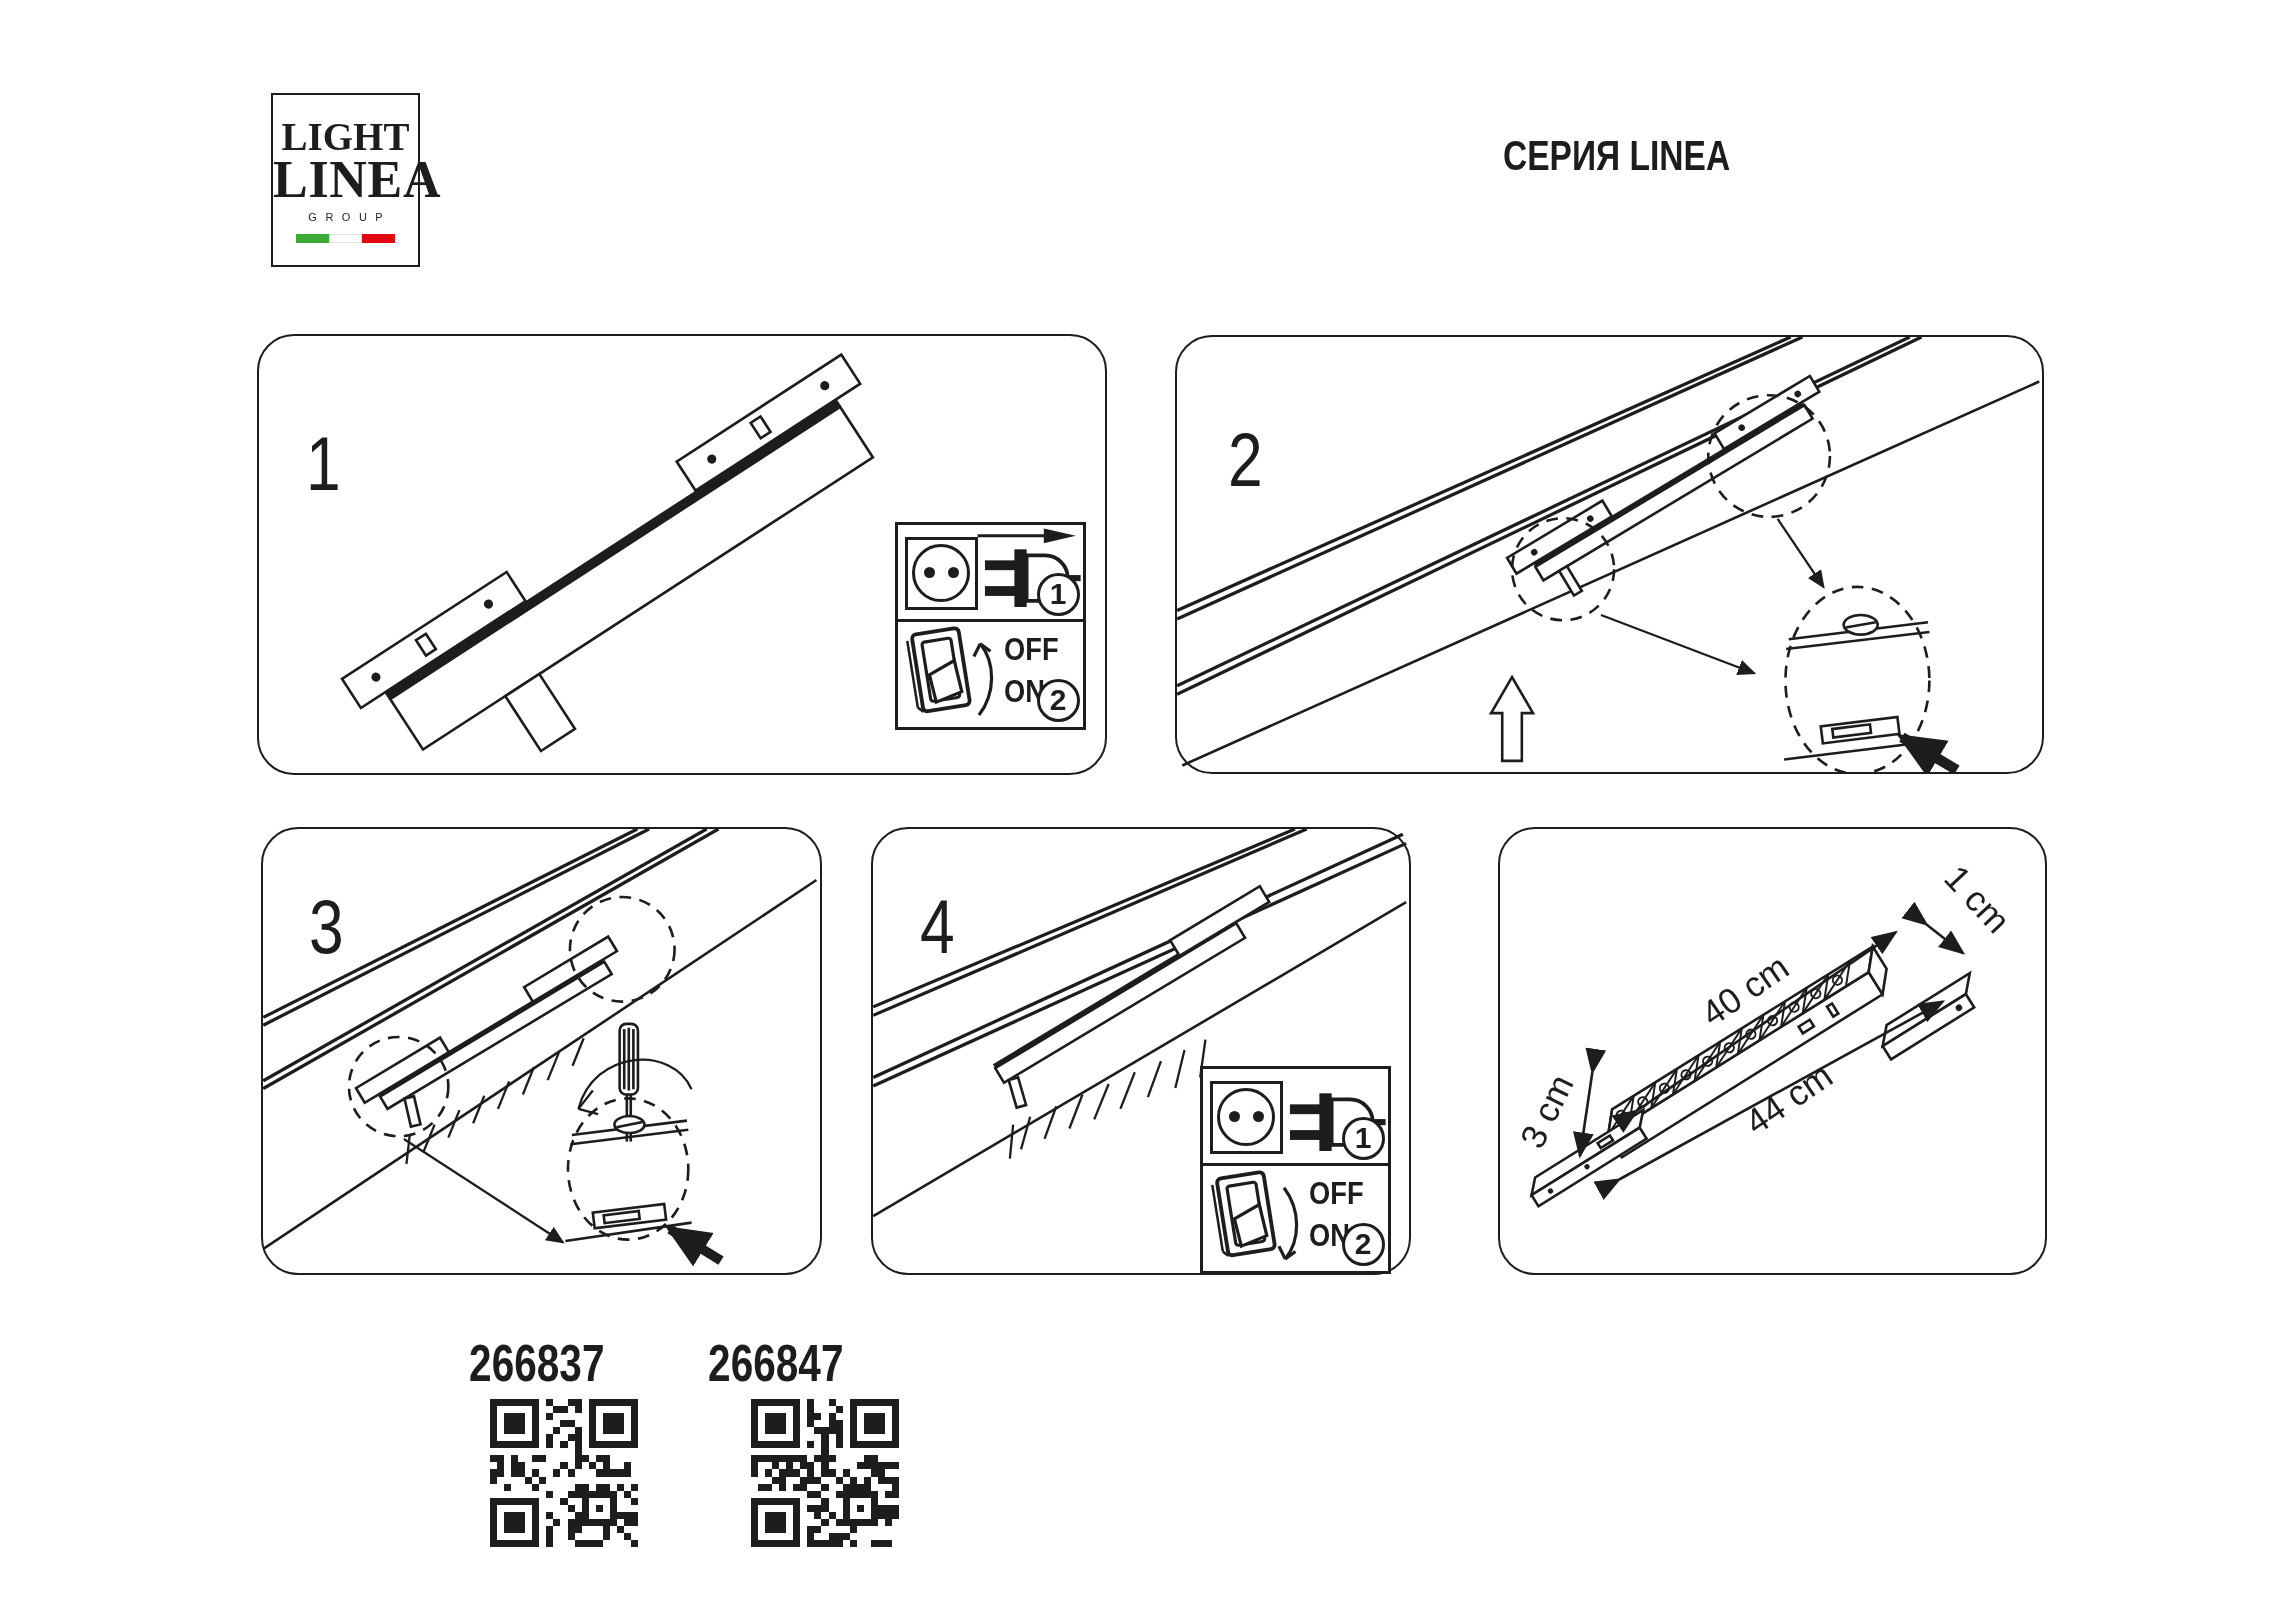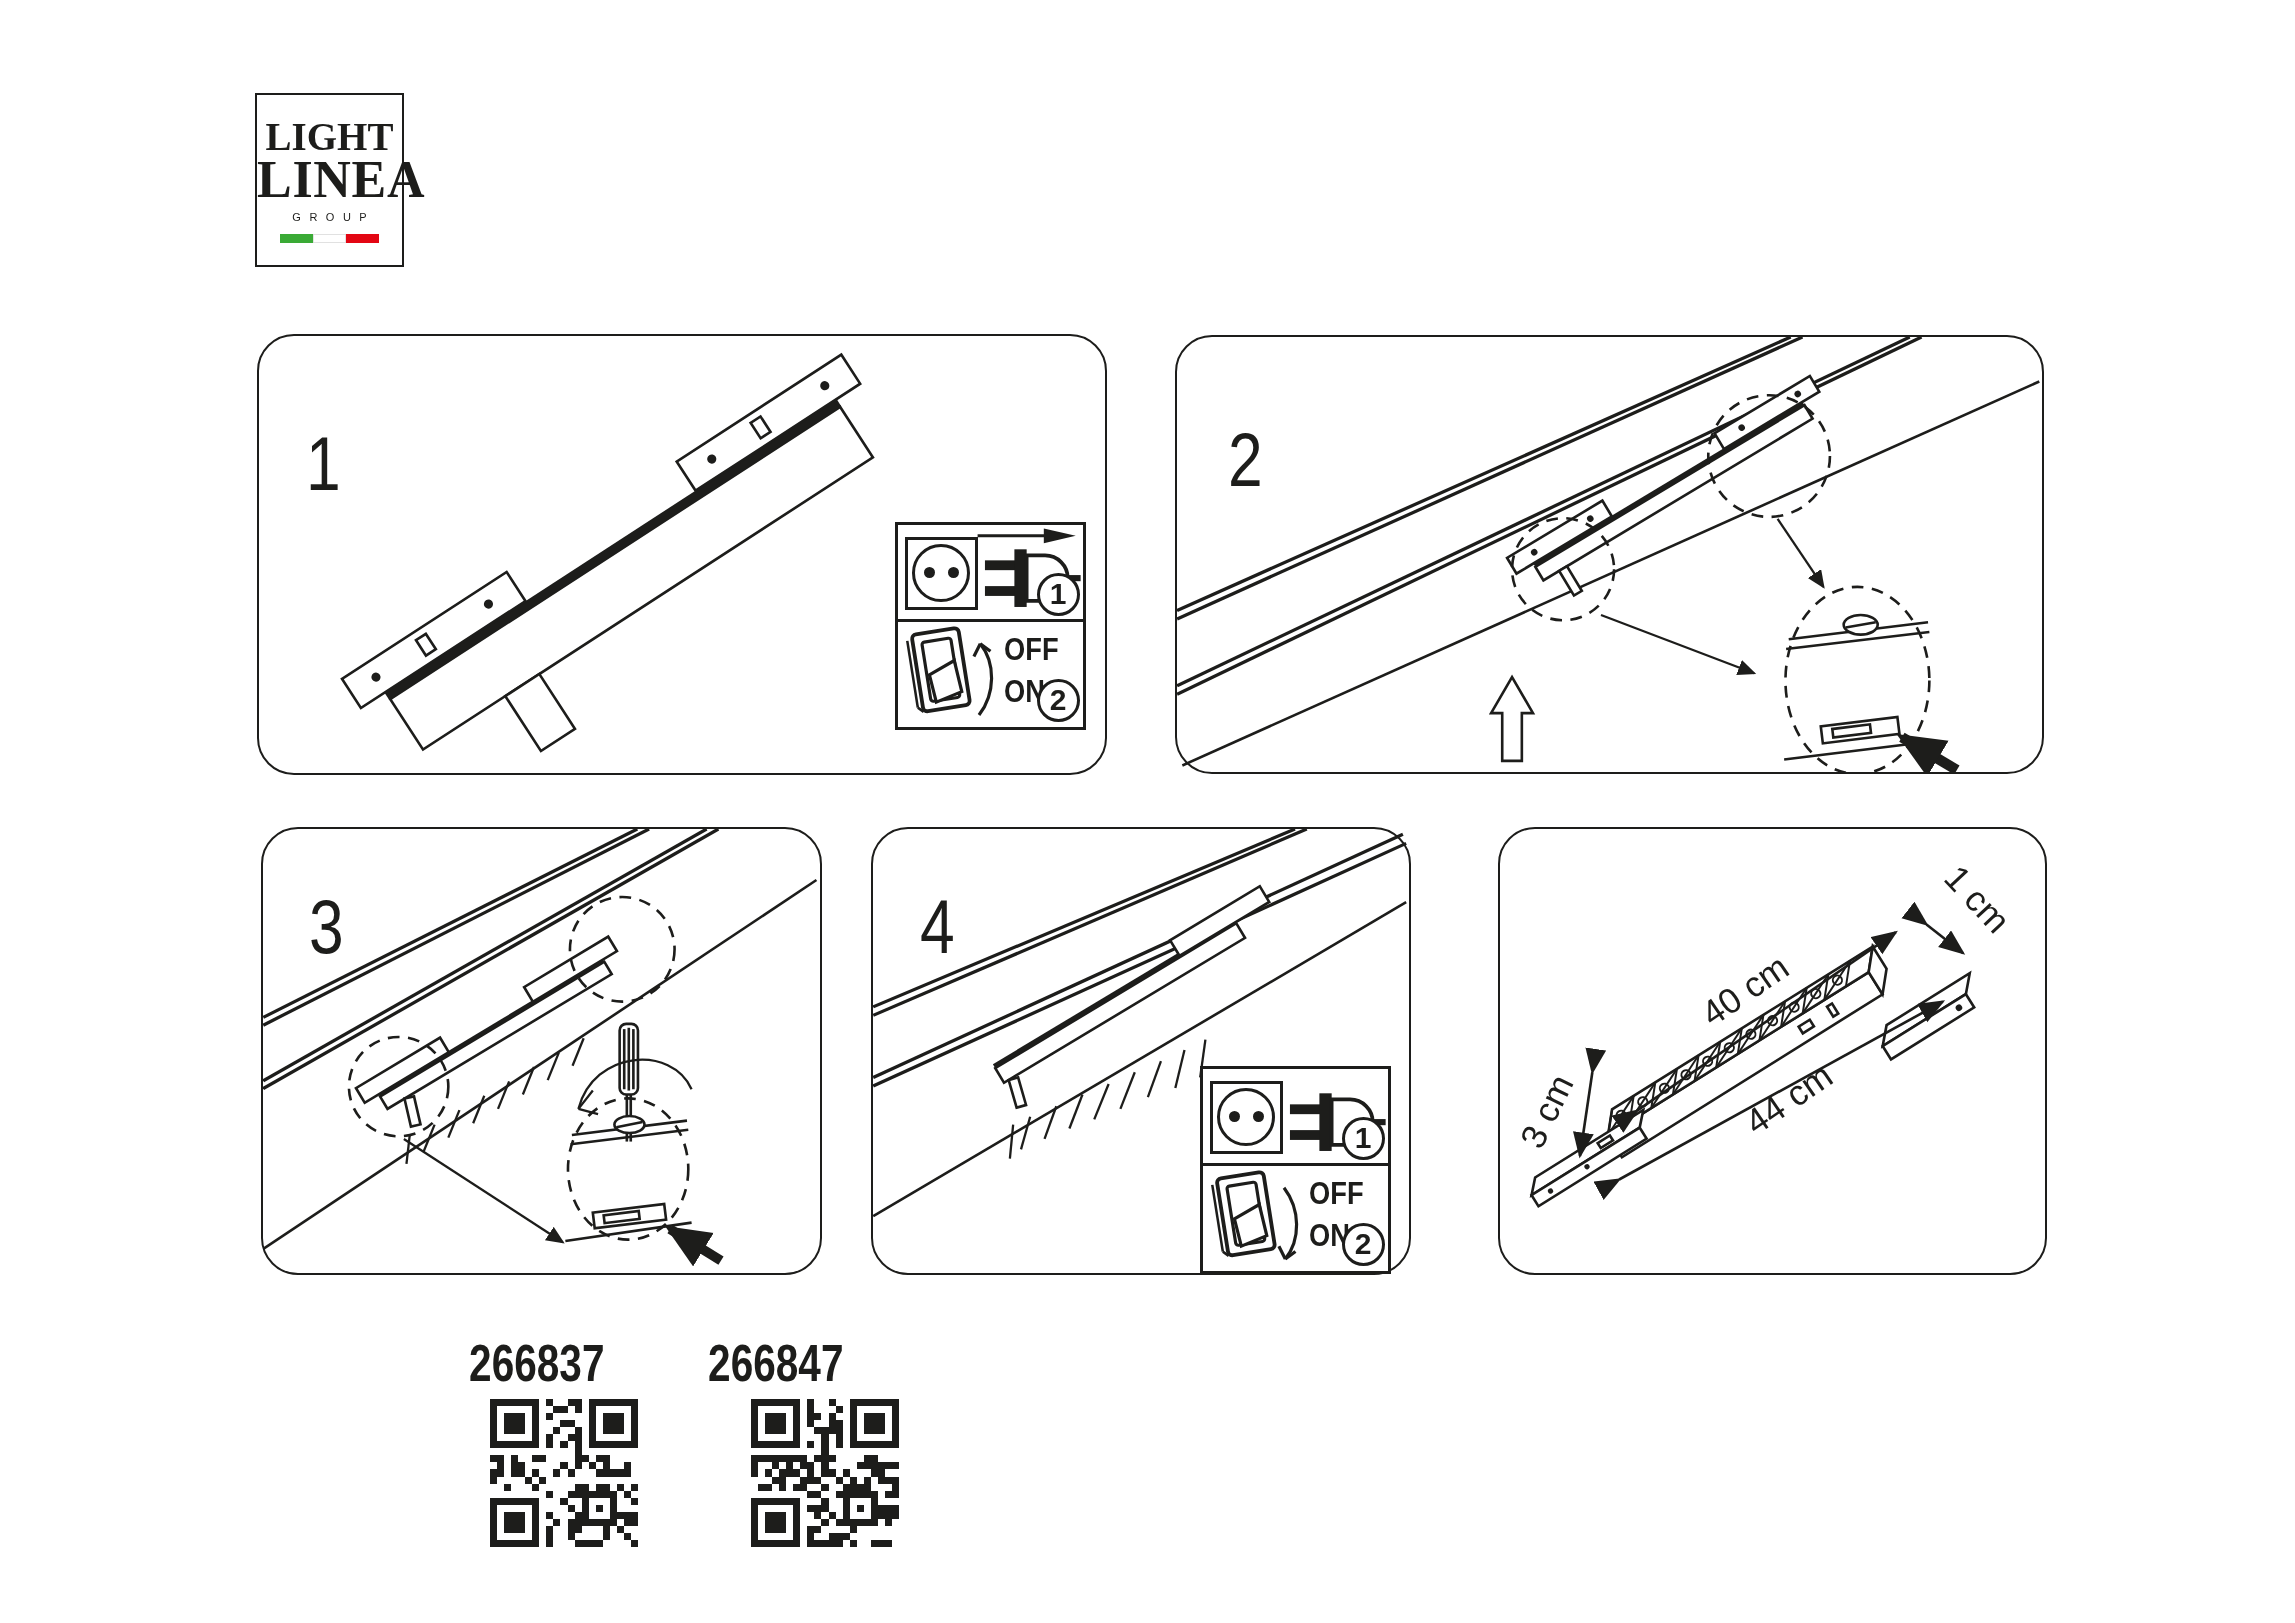--- a/index.html
+++ b/index.html
@@ -1,18 +1,18 @@
 <!DOCTYPE html>
 <html style="font-size:10.5px"><head>
 <meta charset="utf-8">
 <style>
   html,body{margin:0;padding:0;background:#fff;}
   #page{position:relative;width:2295px;height:1623px;background:#fff;overflow:hidden;
         font-family:"Liberation Sans",sans-serif;color:#1d1d1b;}
-  .abs{position:absolute;}
+  .abs{position:absolute;margin-left:16px;}
 
   
   #logo{left:255px;top:93px;width:149px;height:174px;border:2.6px solid #1d1d1b;background:#fff;
         text-align:center;box-sizing:border-box;}
   #logo .l1{font-family:"Liberation Serif",serif;font-weight:700;font-size:39px;line-height:39px;margin-top:22px;letter-spacing:0;}
   #logo .l2{font-family:"Liberation Serif",serif;font-weight:700;font-size:52px;line-height:47px;letter-spacing:0.7px;}
   #logo .l3{font-size:11px;letter-spacing:8.5px;text-indent:8.5px;line-height:22px;margin-top:2.6px;font-weight:400;}
   #flag{width:99px;height:9.2px;margin:6.5px auto 0;display:flex;}
   #flag span{flex:1;height:100%;display:block;}
   #flag .fw{box-shadow:inset 0 0 0 0.7px #d8d8d8;}
@@ -70,20 +70,23 @@
     <div class="l2">LINEA</div>
     <div class="l3">GROUP</div>
     <div id="flag">
       <span style="background: rgb(58, 170, 53);"></span>
         <span class="fw" style="background: rgb(255, 255, 255);"></span>
         <span style="background: rgb(227, 6, 19);"></span>
     </div>
   </div>
 
 
+  <div id="series" class="abs">
+    <span class="condc">СЕРИЯ LINEA</span>
+  </div>
 
   <div class="panel" style="left:257px;top:334px;width:846px;height:437px;">
     <div class="pnum" style="left:47px;top:90px;">1</div>
     <svg class="psvg" width="846" height="437" viewBox="0 0 1292 668">
       <g transform="translate(200,555) rotate(-33)">
         <rect class="wht" x="0" y="0" width="820" height="92"></rect>
         <rect class="inkf" x="-2" y="-13" width="824" height="13"></rect>
         <rect class="wht" x="-45" y="-66" width="300" height="53"></rect>
         <rect class="wht" x="565" y="-66" width="300" height="53"></rect>
         <circle class="inkf" cx="0" cy="-40" r="7"></circle>

